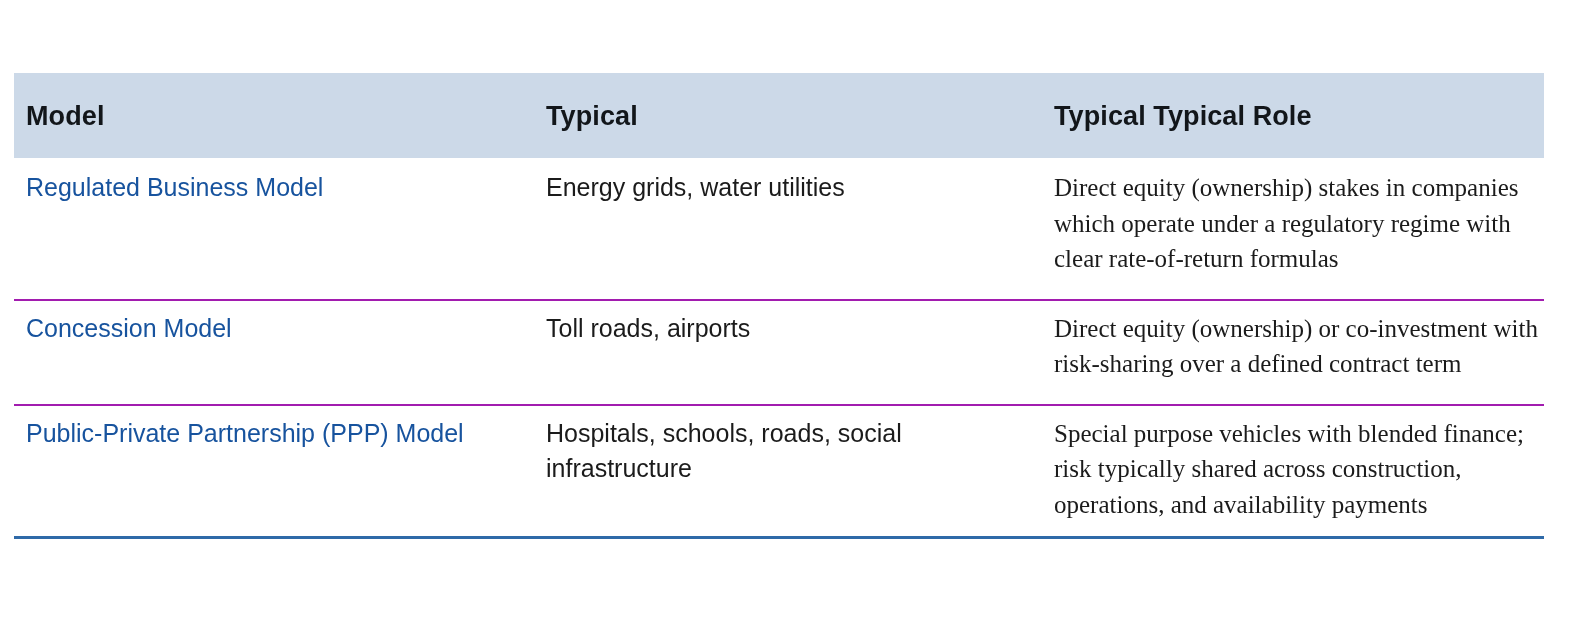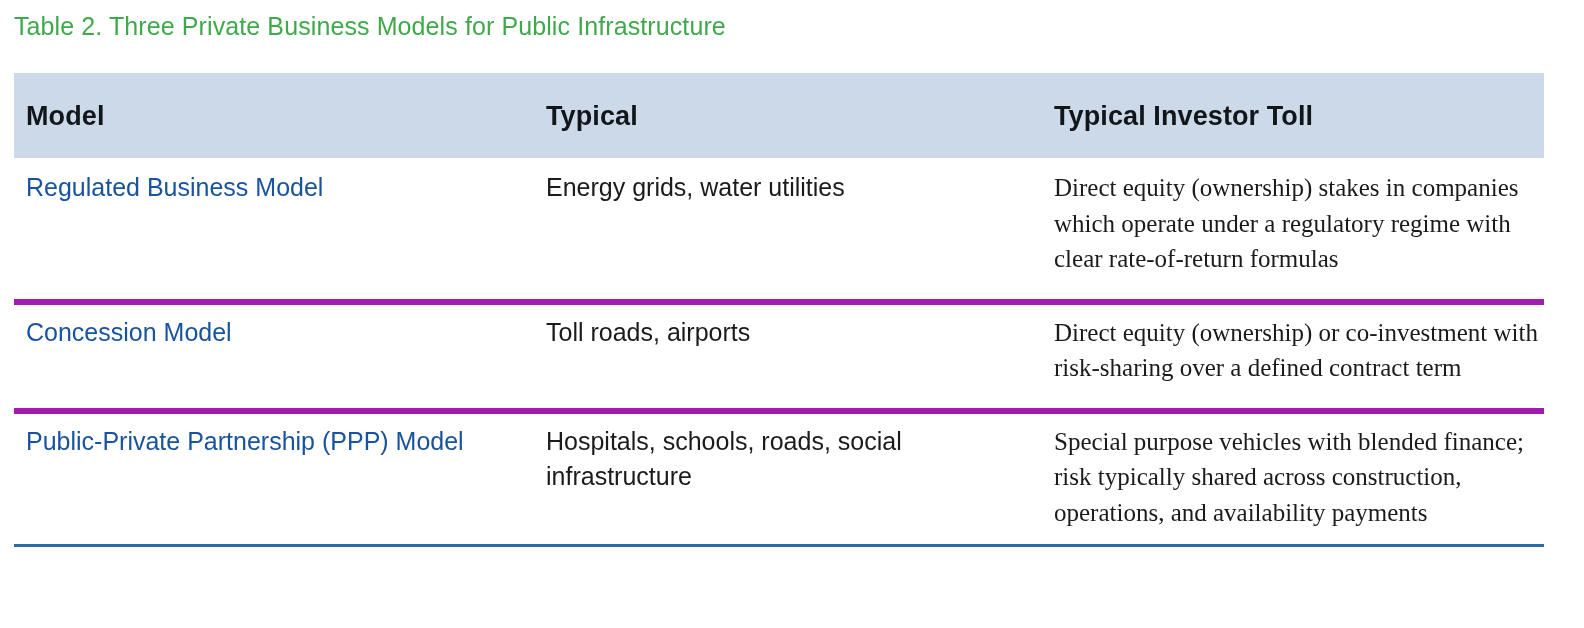--- a/index.html
+++ b/index.html
@@ -51,21 +51,21 @@
     font-size: 27px;
     font-weight: bold;
     text-align: left;
     padding: 28px 12px 26px 12px;
     vertical-align: middle;
     letter-spacing: 0.1px;
   }
   thead th.h1 { padding-left: 12px; }
 
   tbody td {
-    border-top: 6px solid #a21caf;
+    border-top: 2px solid #a21caf;
     font-size: 25px;
     line-height: 35.5px;
     color: #1b1b1b;
     vertical-align: top;
     padding: 10px 16px 22px 12px;
     font-weight: 400;
   }
   tbody tr:first-child td {
     border-top: none;
     padding-top: 12px;
@@ -80,34 +80,33 @@
     line-height: 35.5px;
   }
   td.examples-cell { padding-left: 12px; }
   td.role-cell { padding-left: 12px; padding-right: 6px; font-family: Liberation Serif, serif; }
 </style>
 </head>
 <body>
 
 <div class="page">
 
-  <div class="table-caption">Table 2. Three Private Business Models for Public Infrastructure</div>
 
   <div class="table-wrap">
     <table class="infra-table">
       <colgroup>
         <col class="c1">
           <col class="c2">
           <col class="c3">
       </colgroup>
       <thead>
         <tr>
           <th class="h1">Model</th>
           <th class="h2">Typical</th>
-          <th class="h3">Typical Investor Toll</th>
+          <th class="h3">Typical Typical Role</th>
         </tr>
       </thead>
       <tbody>
         <tr>
           <td class="model-cell">Regulated Business Model</td>
           <td class="examples-cell">Energy grids, water utilities</td>
           <td class="role-cell">Direct equity (ownership) stakes in companies which operate under a regulatory regime with clear rate-of-return formulas</td>
         </tr>
         <tr>
           <td class="model-cell">Concession Model</td>

